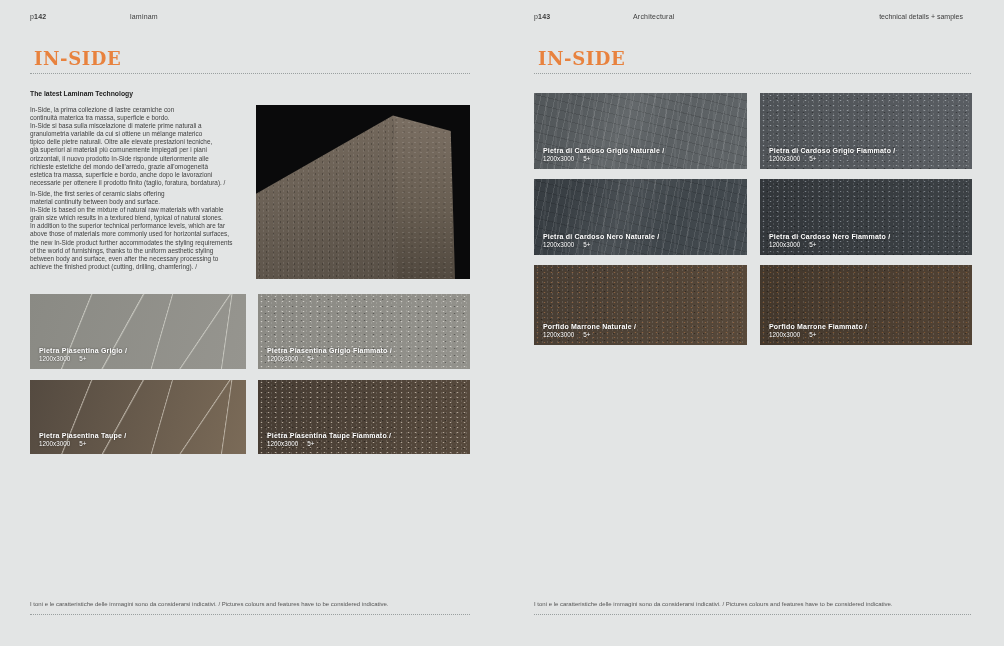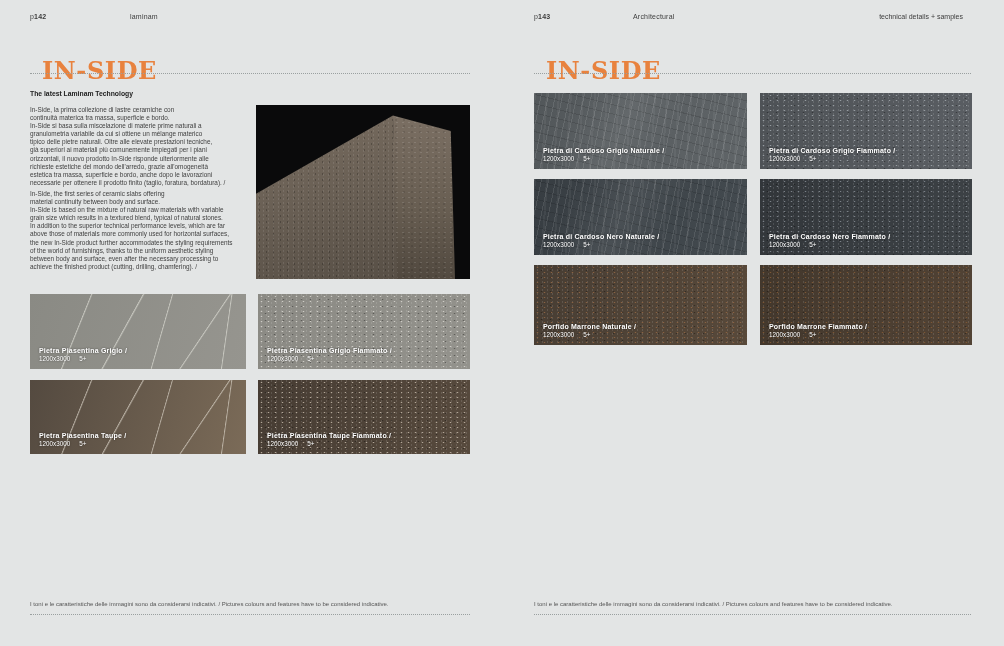--- a/index.html
+++ b/index.html
@@ -13,23 +13,23 @@
   
   .hdr{position:absolute;top:13px;font-size:7px;color:#3c3c3c;letter-spacing:.2px;}
   .hdr .pn-num{font-weight:bold;}
   .hdr-pn-left{left:30px;}
   .hdr-sec-left{left:130px;}
   .hdr-pn-right{left:534px;}
   .hdr-sec-right{left:633px;}
   .hdr-corner{right:41px;top:13px;position:absolute;font-size:7px;color:#3c3c3c;}
   
   .title{
-    position:absolute;top:44px;margin:12px;
+    position:absolute;top:44px;margin:4px;
     font-family:"DejaVu Serif",serif;font-weight:bold;
-    font-size:24px;letter-spacing:.6px;color:var(--accent,#e8823e);
+    font-size:18px;letter-spacing:.6px;color:var(--accent,#e8823e);
   }
   .title-left{left:30px;}
   .title-right{left:534px;}
   .rule{position:absolute;height:0;border-top:1px dotted #9aa0a0;}
   .rule-hdr-left{left:30px;width:440px;top:73px;}
   .rule-hdr-right{left:534px;width:437px;top:73px;}
   .rule-ftr-left{left:30px;width:440px;top:614px;}
   .rule-ftr-right{left:534px;width:437px;top:614px;}
   
   .intro-heading{position:absolute;left:30px;top:90px;font-size:6.8px;font-weight:bold;color:#222;}

